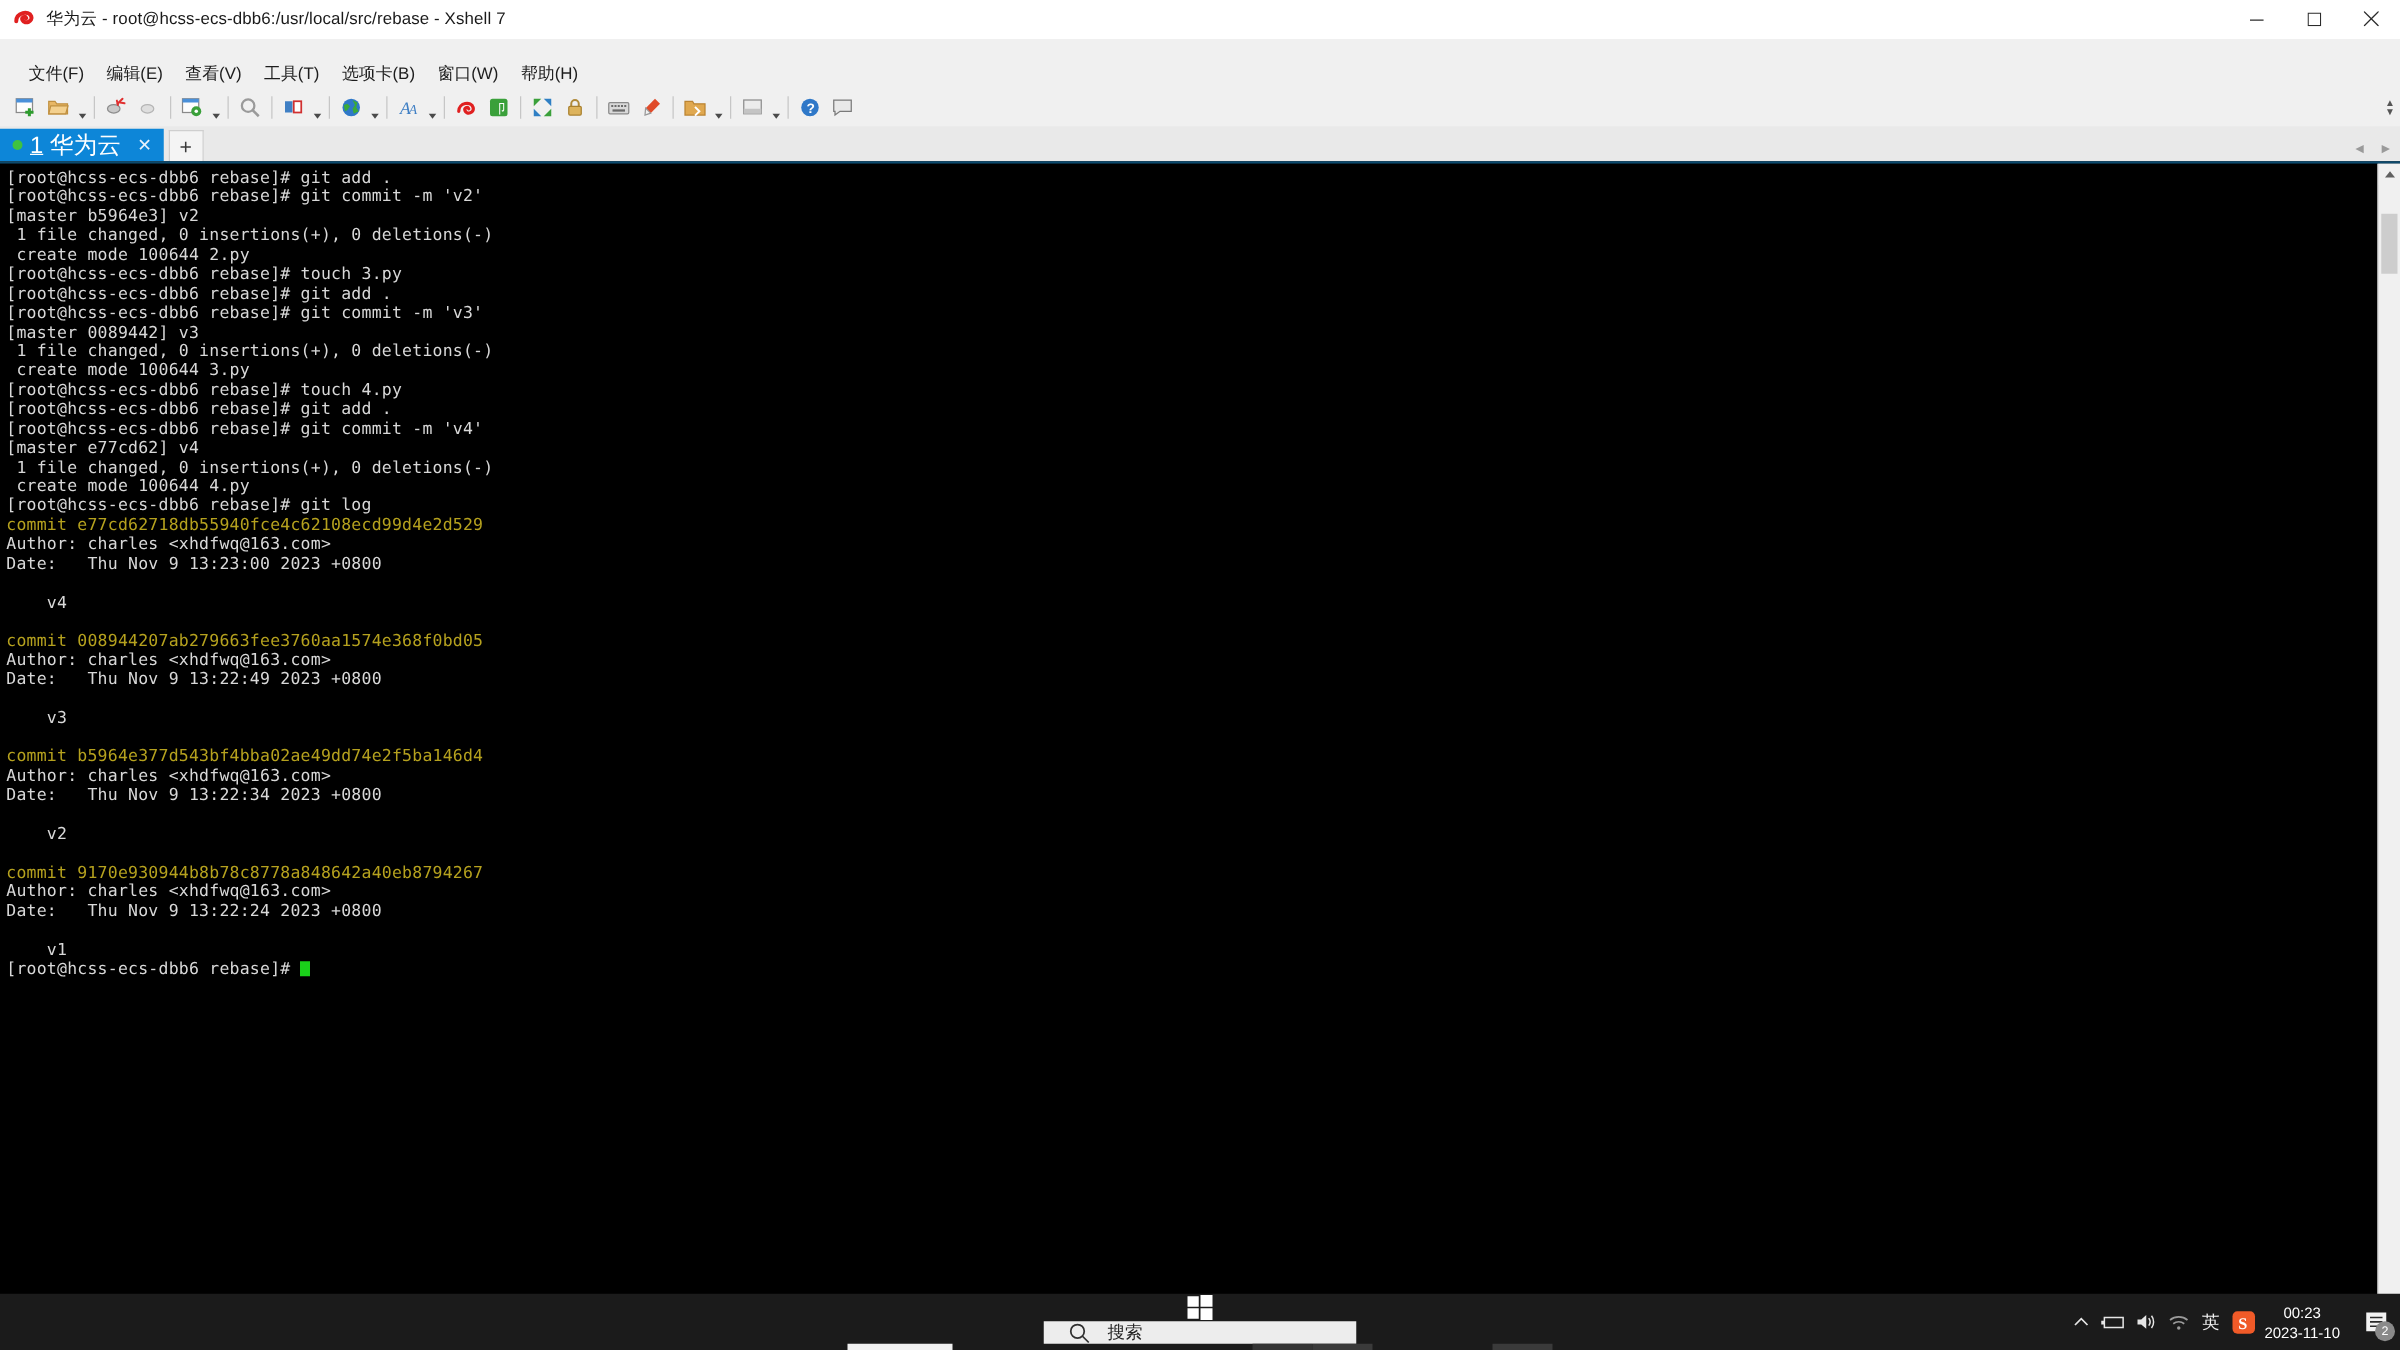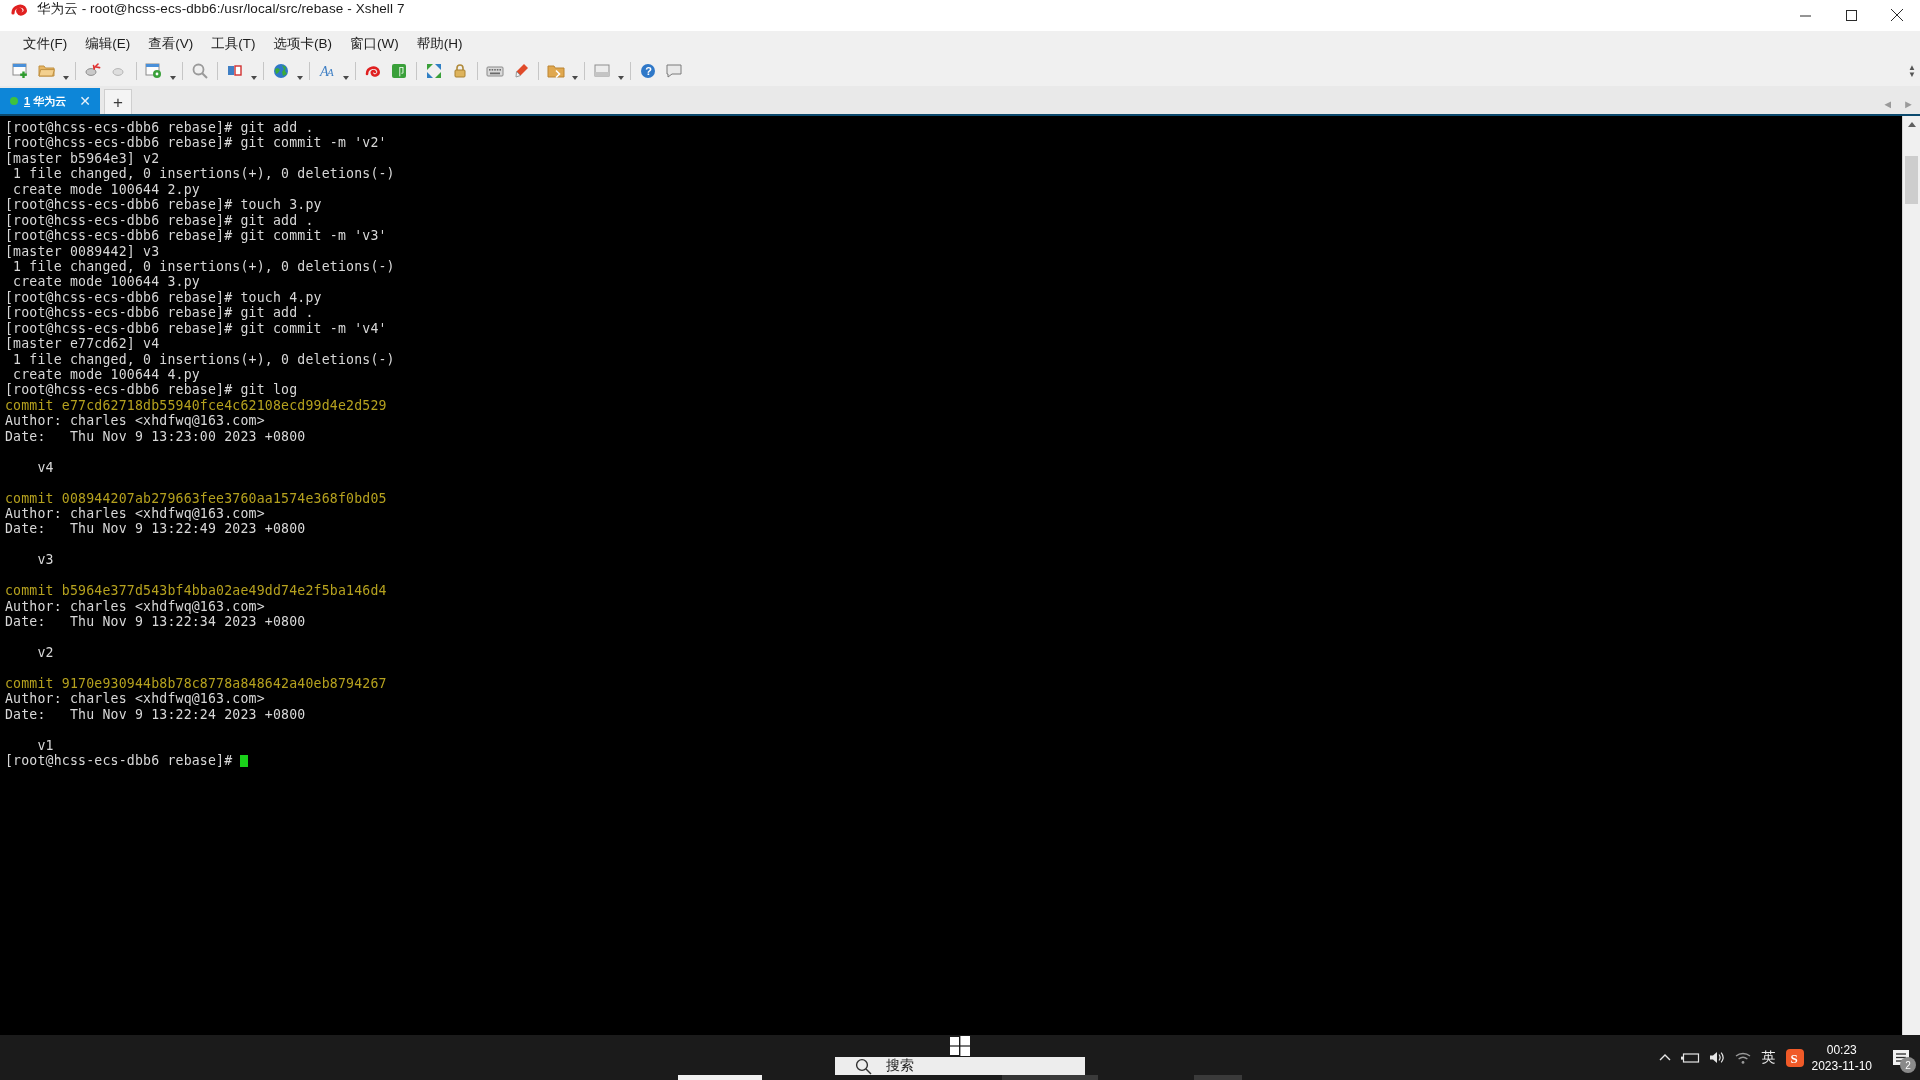--- a/index.html
+++ b/index.html
@@ -5,32 +5,32 @@
   html,body{margin:0;padding:0;}
   body{
     width:1920px;height:1080px;overflow:hidden;
     font-family:"Liberation Sans",sans-serif;
     background:#000;
     -webkit-font-smoothing:antialiased;
   }
   .app{position:absolute;inset:0;display:flex;flex-direction:column;background:#f0f0f0;}
 
   
-  .titlebar{height:30px;background:#ffffff;display:flex;align-items:flex-start;
+  .titlebar{height:30px;background:#ffffff;display:flex;align-items:center;
             border-bottom:1px solid #ffffff;flex:0 0 30px;}
   .tb-icon{width:22px;height:22px;margin-left:9px;margin-right:6px;position:relative;flex:0 0 auto;}
   .tb-title{font-size:13.5px;color:#1a1a1a;white-space:nowrap;letter-spacing:.1px;}
   .tb-spacer{flex:1 1 auto;}
   .winbtns{display:flex;height:30px;}
   .winbtn{width:46px;height:30px;display:flex;align-items:center;justify-content:center;
           font-size:13px;color:#2b2b2b;font-family:"Liberation Sans",sans-serif;}
   .winbtn svg{display:block;}
 
   
-  .menubar{height:25px;background:#f0f0f0;display:flex;align-items:center;padding-left:14px;flex:0 0 25px;}
+  .menubar{height:25px;background:#f0f0f0;display:flex;align-items:center;padding-left:14px;flex:0 0 25px;margin-top:15px;}
   .menuitem{font-size:13.5px;color:#1d1d1d;padding:2px 9px;white-space:nowrap;}
 
   
   .toolbar{height:30px;background:#f0f0f0;display:flex;align-items:center;padding-left:8px;
            flex:0 0 30px;position:relative;}
   .tbtn{width:26px;height:25px;display:flex;align-items:center;justify-content:center;position:relative;}
   .caret{width:11px;height:25px;display:flex;align-items:flex-end;justify-content:center;padding-bottom:7px;}
   .caret::after{content:"";border-left:3.5px solid transparent;border-right:3.5px solid transparent;
                 border-top:4px solid #4a4a4a;display:block;}
   .tsep{width:1px;height:18px;background:#c6c6c6;margin:0 4px;}
@@ -50,21 +50,21 @@
   .noticebar{height:25px;background:#e8e8e8;display:flex;align-items:center;flex:0 0 25px;
              border-bottom:1px solid #d3d3d3;}
   .notice-icon{margin-left:13px;margin-right:9px;display:flex;}
   .notice-text{font-size:13px;color:#6a6a6a;white-space:nowrap;}
 
   
   .tabbar{height:28px;background:#e9e9e9;display:flex;align-items:flex-end;flex:0 0 28px;position:relative;}
   .tab{height:26px;background:#0d86d8;display:flex;align-items:center;padding:0 6px 0 10px;
        color:#fff;position:relative;min-width:78px;}
   .tab-dot{width:8px;height:8px;border-radius:50%;background:#3fc23f;margin-right:6px;flex:0 0 auto;}
-  .tab-label{font-size:11px;color:#ffffff;white-space:nowrap;font-weight:bold;}
+  .tab-label{font-size:19px;color:#ffffff;white-space:nowrap;}
   .tab-label .num{text-decoration:underline;}
   .tab-close{margin-left:10px;font-size:14px;color:#e8f2fb;line-height:1;padding:0 3px;}
   .tab-new{width:26px;height:24px;background:#f4f4f4;border:1px solid #cfcfcf;border-bottom:none;
            display:flex;align-items:center;justify-content:center;margin-left:4px;
            font-size:17px;color:#3a3a3a;line-height:1;}
   .tabbar-right{position:absolute;right:6px;bottom:4px;display:flex;gap:10px;align-items:center;}
   .tb-arrow{font-size:11px;color:#9a9a9a;}
 
   
   .termwrap{flex:1 1 auto;display:flex;background:#000;position:relative;min-height:0;

